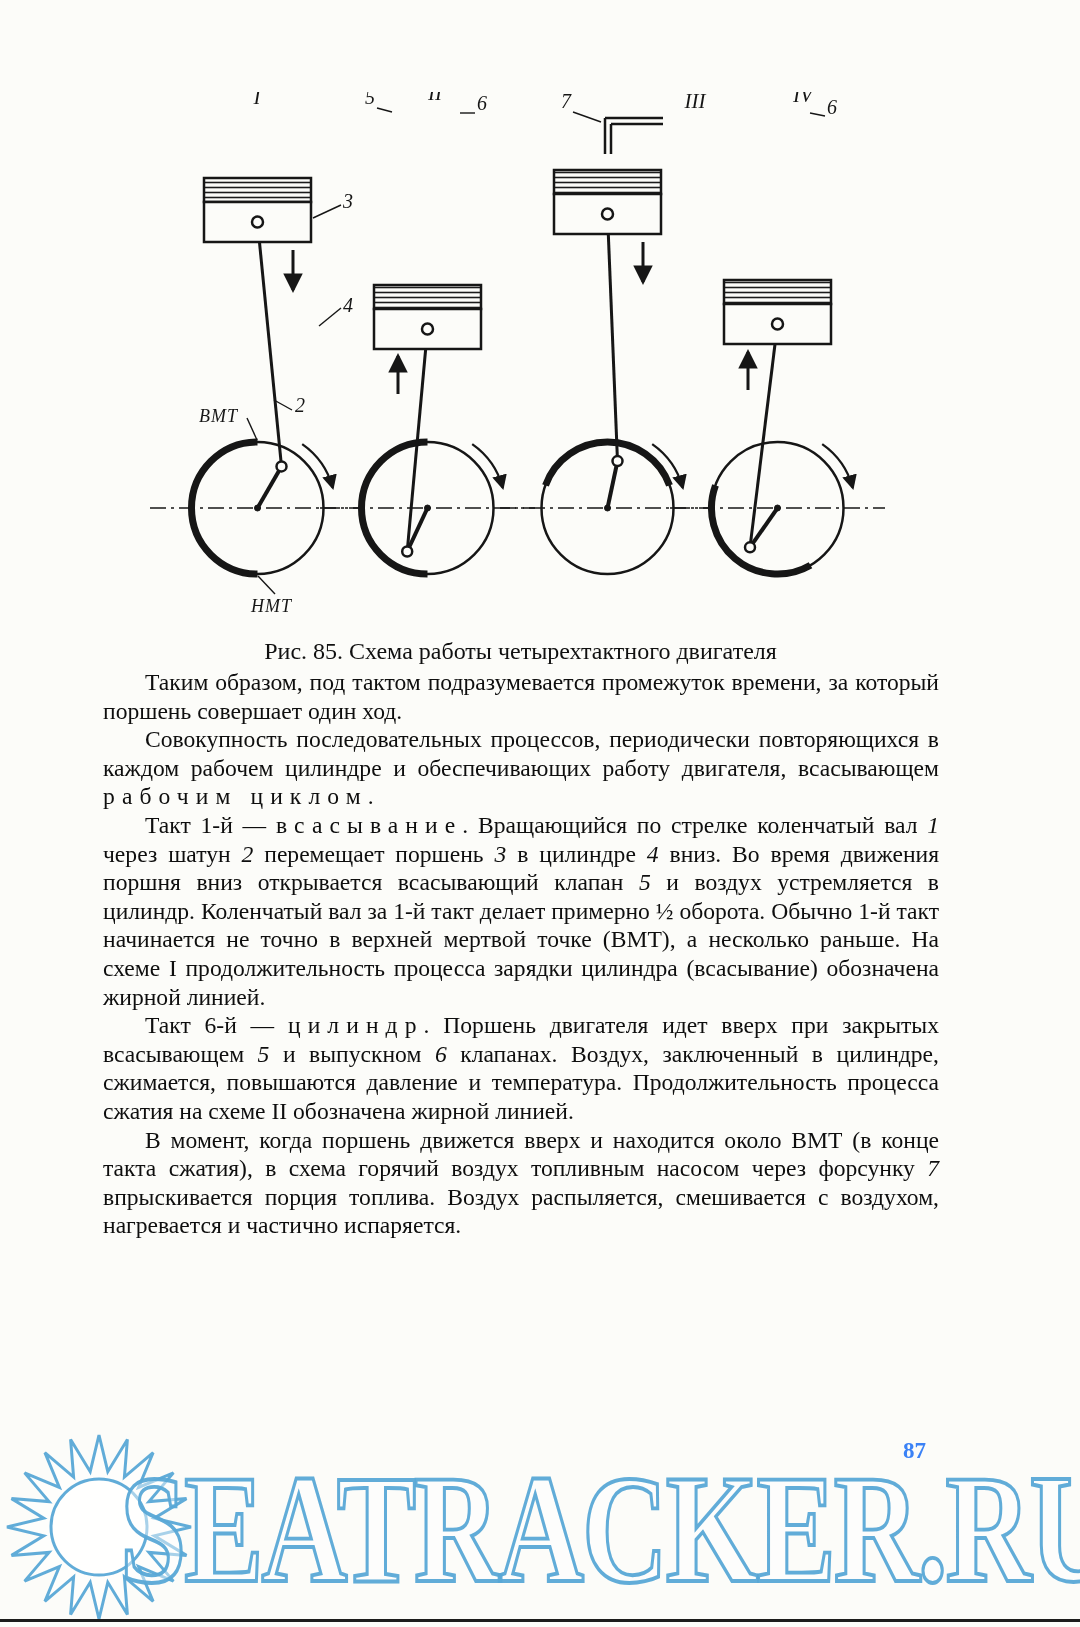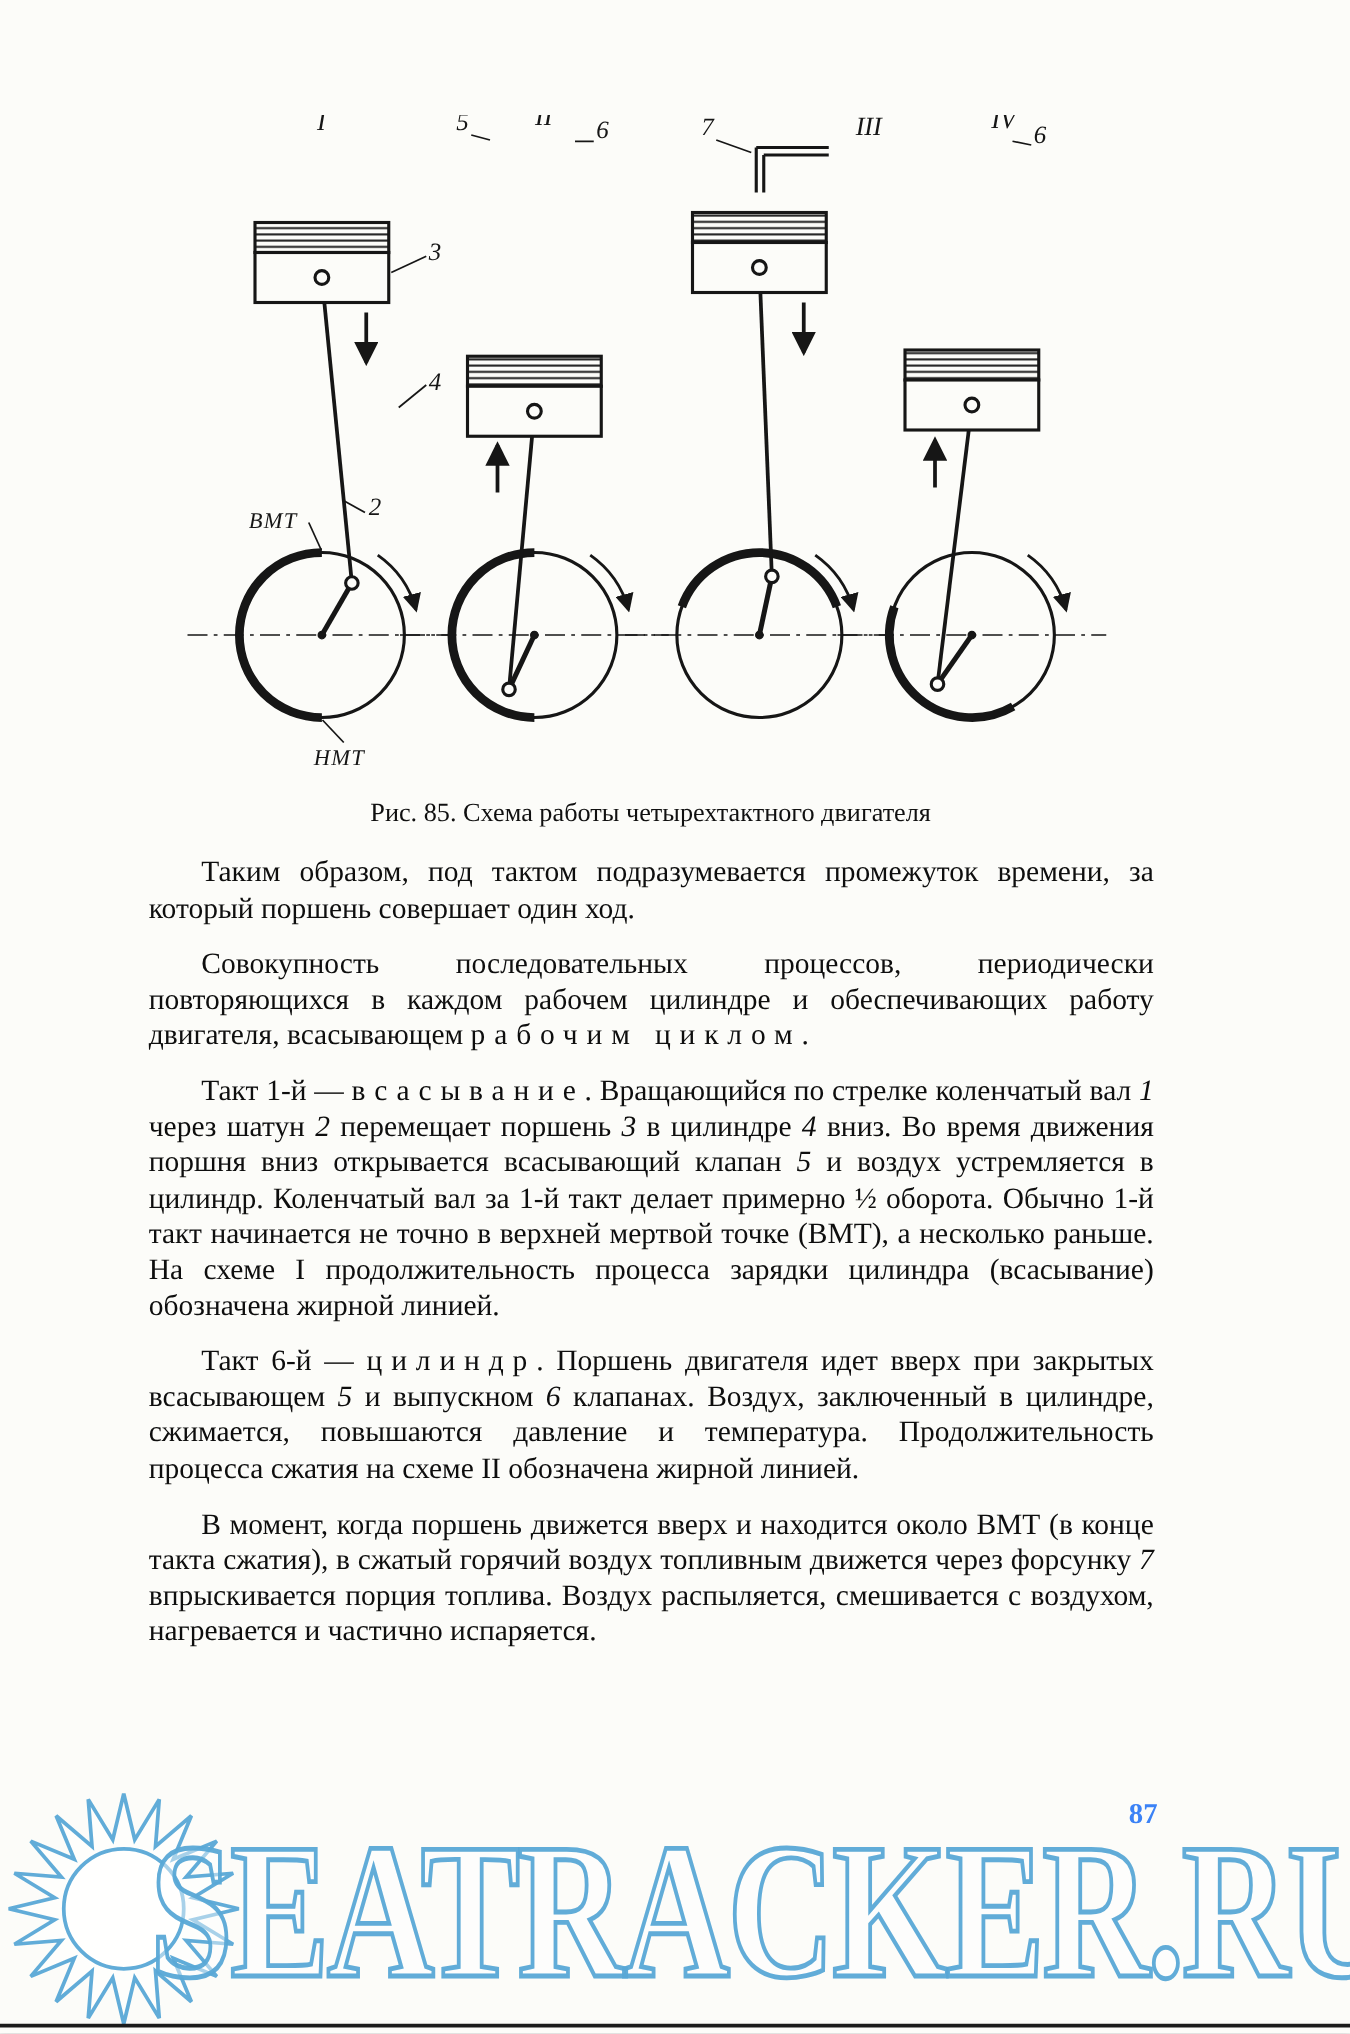--- a/index.html
+++ b/index.html
@@ -13,27 +13,27 @@
   .figure-svg{ position:absolute; left:90px; top:92px; }
   .ink line, .ink path, .ink circle, .ink rect{ stroke:#161616; }
   .ink text{ fill:#161616; stroke:none; font:italic 20px "Liberation Serif", serif; }
   .ink text.num{ text-anchor:middle; font-size:21px; }
   .ink text.dc{ font-size:18px; letter-spacing:1px; }
   .ldr{ stroke-width:1.4; }
   .cl{ stroke-width:1.3; stroke-dasharray:16 5 3 5; }
   
   .caption{
     position:absolute; left:103px; top:638px; width:835px;
-    text-align:center; font-size:21px; color:#101010;
+    text-align:center; font-size:24px; color:#101010;
   }
   .text-block{
     position:absolute; left:103px; top:668px; width:836px;
     font-size:23.6px; line-height:28.6px; text-align:justify; color:#0e0e0e;
   }
-  .text-block p{ margin:16px; text-indent:42px; }
+  .text-block p{ margin:0; text-indent:42px; }
   .text-block .it{ font-style:italic; }
   .text-block .sp{ letter-spacing:.30em; }
   
   .page-number{
     position:absolute; left:903px; top:1438px;
     font-size:23px; font-weight:bold; color:#3b82f6;
   }
   .watermark-text{
     position:absolute; left:120px; top:1452px;
     font-family:"Liberation Serif", serif; font-weight:bold;
@@ -167,21 +167,21 @@
     </g>
   </svg>
 
   <div class="caption">Рис. 85. Схема работы четырехтактного двигателя</div>
 
   <div class="text-block">
       <p><span>Таким образом, под тактом подразумевается промежуток времени, за который поршень совершает один ход.</span></p>
       <p><span>Совокупность последовательных процессов, периодически повторяющихся в каждом рабочем цилиндре и обеспечивающих работу двигателя, всасывающем </span><span class="sp">рабочим циклом</span><span>.</span></p>
       <p><span>Такт 1-й — </span><span class="sp">всасывание</span><span>. Вращающийся по стрелке коленчатый вал </span><span class="it">1</span><span> через шатун </span><span class="it">2</span><span> перемещает поршень </span><span class="it">3</span><span> в цилиндре </span><span class="it">4</span><span> вниз. Во время движения поршня вниз открывается всасывающий клапан </span><span class="it">5</span><span> и воздух устремляется в цилиндр. Коленчатый вал за 1-й такт делает примерно ½ оборота. Обычно 1-й такт начинается не точно в верхней мертвой точке (ВМТ), а несколько раньше. На схеме I продолжительность процесса зарядки цилиндра (всасывание) обозначена жирной линией.</span></p>
       <p><span>Такт 6-й — </span><span class="sp">цилиндр</span><span>. Поршень двигателя идет вверх при закрытых всасывающем </span><span class="it">5</span><span> и выпускном </span><span class="it">6</span><span> клапанах. Воздух, заключенный в цилиндре, сжимается, повышаются давление и температура. Продолжительность процесса сжатия на схеме II обозначена жирной линией.</span></p>
-      <p><span>В момент, когда поршень движется вверх и находится около ВМТ (в конце такта сжатия), в сжатый горячий воздух топливным движется через форсунку </span><span class="it">7</span><span> впрыскивается порция топлива. Воздух распыляется, смешивается с воздухом, нагревается и частично испаряется.</span></p>
+      <p><span>В момент, когда поршень движется вверх и находится около ВМТ (в конце такта сжатия), в схема горячий воздух топливным насосом через форсунку </span><span class="it">7</span><span> впрыскивается порция топлива. Воздух распыляется, смешивается с воздухом, нагревается и частично испаряется.</span></p>
     </div>
 
   <div class="page-number">87</div>
 
   <svg class="sun" viewBox="0 0 190 190">
     <polygon points="95.0,3.0 103.8,39.7 123.4,7.5 120.4,45.1 149.1,20.6 134.6,55.4 169.4,40.9 144.9,69.6 182.5,66.6 150.3,86.2 187.0,95.0 150.3,103.8 182.5,123.4 144.9,120.4 169.4,149.1 134.6,134.6 149.1,169.4 120.4,144.9 123.4,182.5 103.8,150.3 95.0,187.0 86.2,150.3 66.6,182.5 69.6,144.9 40.9,169.4 55.4,134.6 20.6,149.1 45.1,120.4 7.5,123.4 39.7,103.8 3.0,95.0 39.7,86.2 7.5,66.6 45.1,69.6 20.6,40.9 55.4,55.4 40.9,20.6 69.6,45.1 66.6,7.5 86.2,39.7" fill="rgba(255,255,255,0.55)" stroke="rgba(88,168,214,0.95)" stroke-width="3"></polygon>
     <circle cx="95" cy="95" r="48" fill="rgba(255,255,255,0.55)" stroke="rgba(88,168,214,0.95)" stroke-width="3"></circle>
   </svg>
 
   <div class="watermark-text">SEATRACKER.RU</div>

